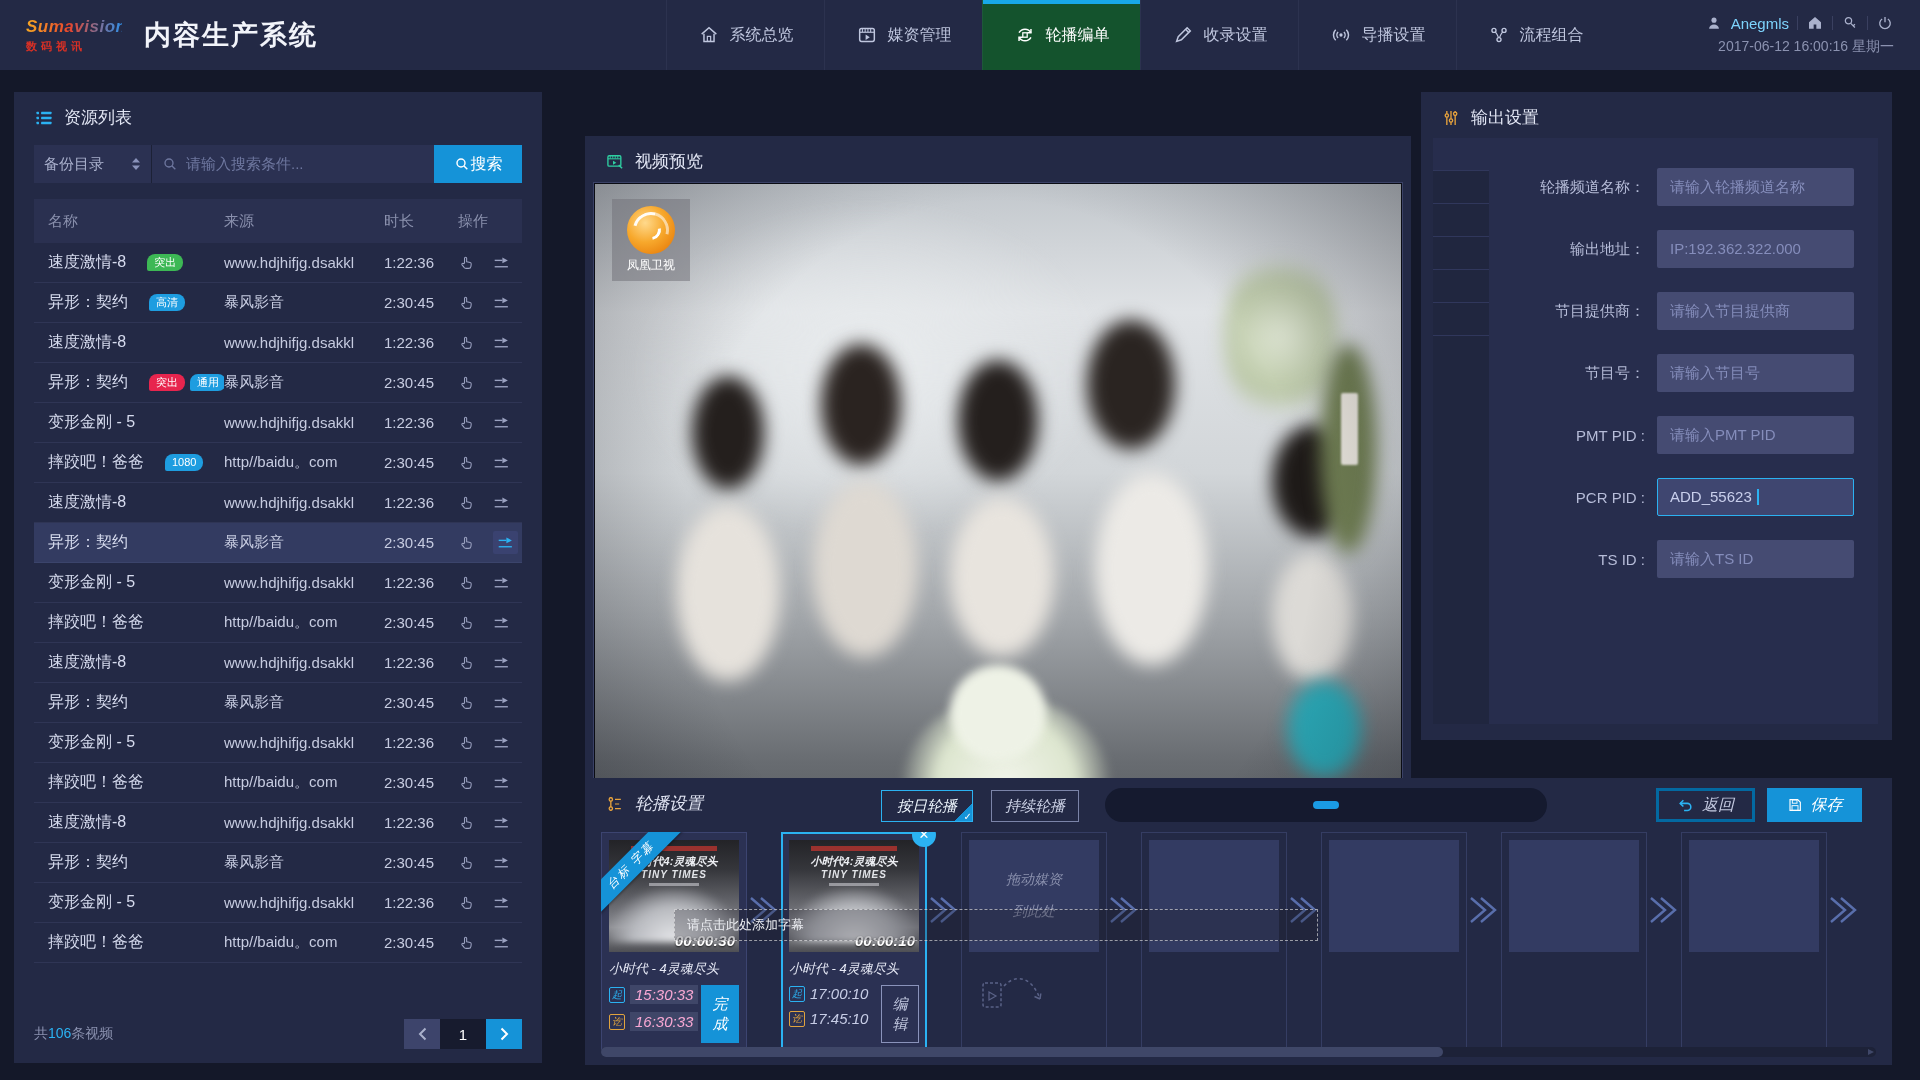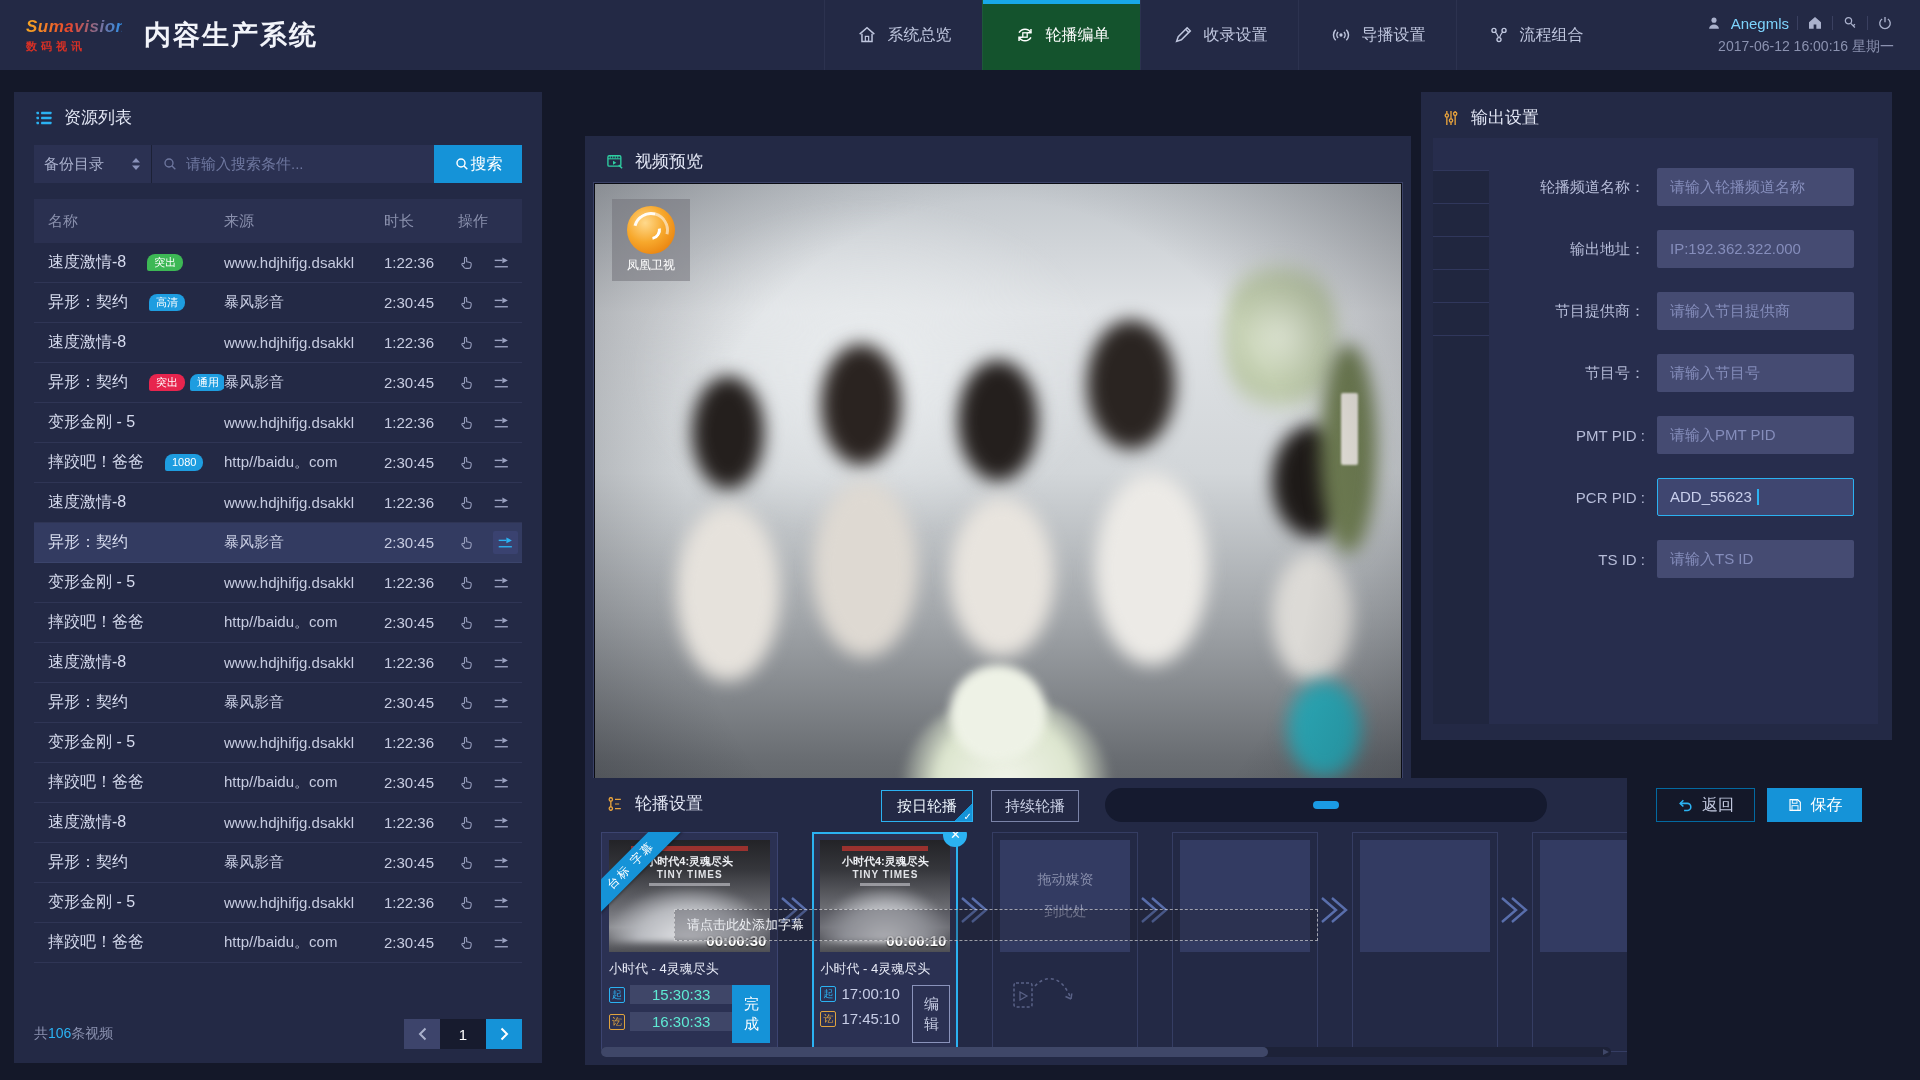--- a/index.html
+++ b/index.html
@@ -84,31 +84,31 @@
   .form { flex:1; padding:30px 24px 0 4px; }
   .field { display:flex; align-items:center; margin-bottom:24px; }
   .f-label { width:152px; text-align:right; margin-right:12px; color:#b6bcd8; font-size:15px; white-space:nowrap; }
   .inp { flex:1; height:38px; background:#454b72; border-radius:2px; line-height:36px; padding:0 12px; font-size:15px; color:#858dbb; white-space:nowrap; overflow:hidden; border:1px solid transparent; }
   .inp .val { color:#c9cfec; }
   .inp .caret { display:none; width:2px; height:16px; background:#2bb2f2; vertical-align:-3px; margin-left:5px; }
   .inp.focused { border-color:#2bb2f2; background:#3f4670; }
   .inp.focused .caret { display:inline-block; }
 
   
-  .car-panel { left:585px; top:778px; width:1042px; height:287px; }
+  .car-panel { left:585px; top:778px; width:1307px; height:287px;font-style:italic; }
   .car-head { position:relative; height:50px; }
   .car-head .p-title { position:absolute; left:0; top:0; }
   .mode-btn { position:absolute; top:12px; height:32px; display:flex; align-items:center; justify-content:center; font-size:15px; cursor:pointer; border:1px solid #7b84a8; color:#ccd2e6; background:transparent; padding:0 12px; }
   .mode-daily { left:296px; width:92px; border-color:#2bb2f2; color:#eef6fd; position:absolute; overflow:hidden; }
   .mode-daily::after { content:"✓"; position:absolute; right:-1px; bottom:-1px; width:18px; height:18px; background:linear-gradient(135deg, transparent 48%, #1593d8 48%); color:#fff; font-size:10px; line-height:26px; text-align:right; padding-right:1px; }
   .mode-cont { left:406px; width:88px; }
   .dates { position:absolute; left:520px; top:10px; width:442px; height:34px; background:#151a2f; border-radius:17px; display:flex; align-items:center; justify-content:space-around; padding:0 6px; }
   .date-pill { font-size:15px; color:#cfd4e8; padding:4px 13px; border-radius:15px; cursor:pointer; }
   .date-pill.active { background:#1a9be4; color:#fff; }
-  .btn-back { position:absolute; left:1071px; top:10px; width:99px; height:34px; border:1px solid #0369a1; display:flex; align-items:center; justify-content:center; gap:8px; font-size:16px; color:#c3c9e0; cursor:pointer; }
+  .btn-back { position:absolute; left:1071px; top:10px; width:99px; height:34px; border:3px solid #0369a1; display:flex; align-items:center; justify-content:center; gap:8px; font-size:16px; color:#c3c9e0; cursor:pointer; }
   .btn-back svg { width:17px; height:17px; color:#2bb2f2; }
   .btn-save { position:absolute; left:1182px; top:10px; width:95px; height:34px; background:#1593d8; display:flex; align-items:center; justify-content:center; gap:8px; font-size:16px; color:#fff; cursor:pointer; }
   .btn-save svg { width:16px; height:16px; }
   .slots { position:absolute; left:16px; right:0; top:54px; height:226px; display:flex; align-items:flex-start; overflow:hidden; }
   .chev { flex:0 0 34px; height:40px; margin-top:58px; display:flex; align-items:center; justify-content:center; opacity:.75; }
   .card { flex:0 0 146px; height:220px; background:#2b3153; border:1px solid #3c4470; padding:7px; position:relative; }
   .card.selected { border:2px solid #2bb2f2; padding:6px; }
   .close { position:absolute; top:-11px; right:-11px; width:24px; height:24px; border-radius:50%; background:#2bb2f2; color:#fff; font-size:13px; line-height:24px; text-align:center; cursor:pointer; z-index:4; }
   .thumb { height:112px; position:relative; overflow:hidden; background:linear-gradient(180deg,#232327 0%,#35363b 26%,#6e6f75 62%,#8d8e93 78%,#4e4f54 100%); }
   .figs { position:absolute; left:0; right:0; bottom:10px; height:54px; background:radial-gradient(ellipse at 50% 100%, #e6e7ea 0%, #b9bbc0 45%, transparent 75%); filter:blur(3px); }
@@ -120,21 +120,21 @@
   .ribbon { position:absolute; top:-1px; left:-1px; width:96px; height:96px; overflow:hidden; z-index:3; pointer-events:none; }
   .ribbon span { position:absolute; display:block; width:132px; transform:rotate(-45deg); background:#1593d8; color:#fff; font-size:12px; text-align:center; left:-36px; top:22px; padding:3px 0; letter-spacing:2px; box-shadow:0 1px 3px rgba(0,0,0,.4); }
   .c-title { color:#e7eaf6; font-size:13px; margin:8px 0 7px; white-space:nowrap; overflow:hidden; }
   .c-body { display:flex; }
   .c-times { flex:1; }
   .time-row { display:flex; align-items:center; margin-bottom:8px; }
   .t-badge { width:16px; height:16px; border:1px solid; font-size:10px; line-height:14px; text-align:center; border-radius:2px; margin-right:5px; flex:0 0 auto; }
   .tb-start { color:#2bb2f2; border-color:#2bb2f2; }
   .tb-end { color:#e0a33e; border-color:#e0a33e; }
   .t-val { font-size:15px; color:#c7cde6; }
-  .t-val.boxed { background:#3f4668; color:#5eead4; padding:1px 22px; min-width:68px; }
+  .t-val.boxed { background:#3f4668; color:#f9a8d4; padding:1px 5px; min-width:68px; }
   .v-btn { width:38px; height:58px; display:flex; align-items:center; justify-content:center; font-size:15px; line-height:1.35; text-align:center; word-break:break-all; cursor:pointer; padding:0 10px; }
   .v-btn.fill { background:#1593d8; color:#fff; }
   .v-btn.ghost { border:1px solid #8a93bb; color:#c3c9e0; }
   .slot { flex:0 0 146px; height:220px; border:1px solid #353d63; padding:7px; position:relative; }
   .slot .ph-thumb { height:112px; background:#333b62; }
   .dz-text { height:112px; background:#333b62; display:flex; flex-direction:column; align-items:center; justify-content:center; gap:14px; color:#8a90ad; font-size:14px; }
   .dz-icon { position:absolute; left:18px; bottom:34px; }
   .scrollbar { position:absolute; left:16px; right:16px; bottom:8px; height:10px; background:#1d2238; border-radius:5px; }
   .sb-thumb { position:absolute; left:0; top:0; height:10px; width:66%; background:#3f4768; border-radius:5px; }
   .sb-arrow { position:absolute; right:2px; top:2px; width:0; height:0; border-left:6px solid #3f4768; border-top:3px solid transparent; border-bottom:3px solid transparent; }
@@ -151,20 +151,29 @@
     </div>
     <div class="app-title">内容生产系统</div>
     <div class="nav">
       <div class="nav-item">
         <svg viewBox="0 0 24 24" fill="none" stroke="currentColor" stroke-width="1.6">
             <path d="M4 11 L12 4 L20 11"></path>
             <path d="M6.5 10.5 V19 H17.5 V10.5"></path>
             <rect x="10.2" y="13.5" width="3.6" height="5.5" stroke-width="1.3"></rect>
           </svg>
         <span>系统总览</span>
+      </div>
+      <div class="nav-item">
+        <svg viewBox="0 0 24 24" fill="none" stroke="currentColor" stroke-width="1.6">
+            <rect x="4" y="5" width="16" height="14" rx="2"></rect>
+            <path d="M4 9 H20" stroke-width="1.3"></path>
+            <path d="M7 5.2 V8.8 M10 5.2 V8.8 M13 5.2 V8.8 M16 5.2 V8.8" stroke-width="1.1"></path>
+            <path d="M10.5 11.5 L15 14.5 L10.5 17.5 Z" fill="currentColor" stroke="none"></path>
+          </svg>
+        <span>媒资管理</span>
       </div>
       <div class="nav-item active">
         <svg viewBox="0 0 24 24" fill="none" stroke="currentColor" stroke-width="1.6">
             <path d="M5.5 9.5 A7.5 7.5 0 0 1 18.5 9.5"></path>
             <path d="M18.5 14.5 A7.5 7.5 0 0 1 5.5 14.5"></path>
             <path d="M18.5 5.5 V9.5 H14.5"></path>
             <path d="M5.5 18.5 V14.5 H9.5"></path>
             <rect x="9.6" y="9.6" width="4.8" height="4.8" stroke-width="1.4"></rect>
           </svg>
         <span>轮播编单</span>

